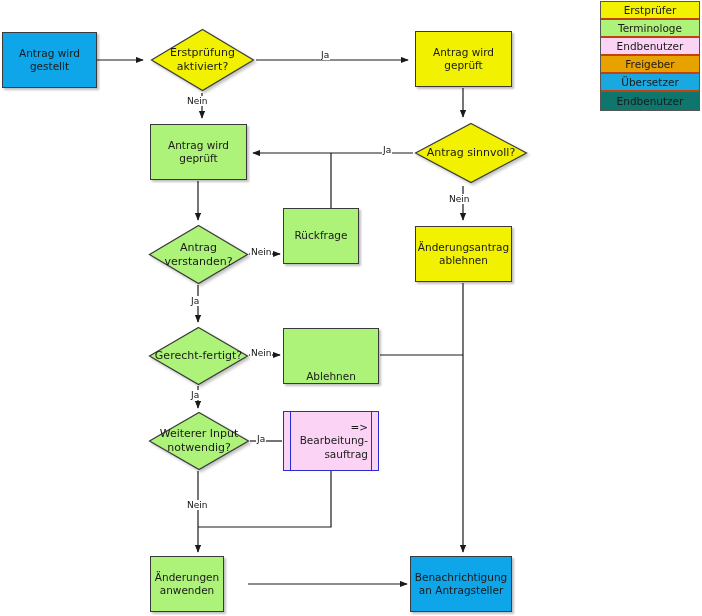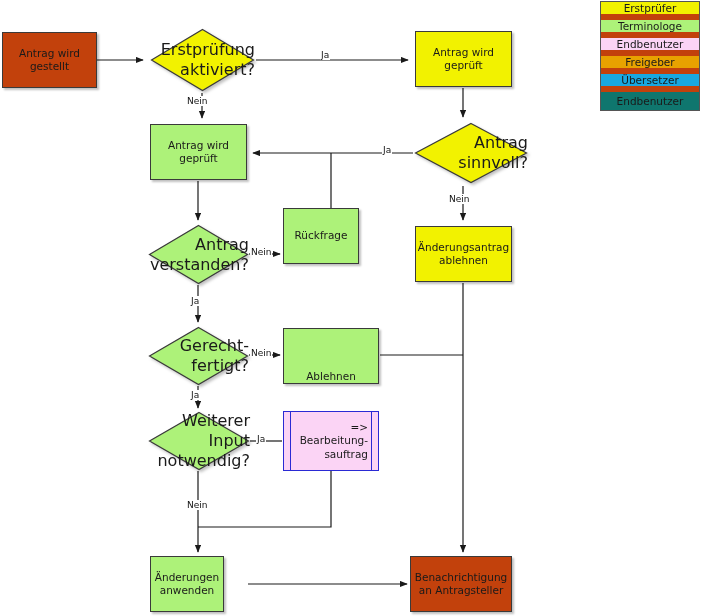--- a/index.html
+++ b/index.html
@@ -9,47 +9,47 @@
   svg.edges{position:absolute;left:0;top:0;width:702px;height:616px;pointer-events:none;}
 
   
   .node{position:absolute;box-sizing:border-box;display:flex;
         align-items:center;justify-content:center;text-align:center;
         font-size:10.5px;color:#1a1a1a;line-height:1.25;}
   .rect{border:1px solid #3a3a3a;box-shadow:2px 2px 2px rgba(0,0,0,.25);}
   .rect .lbl{padding:0 5px;}
 
   
-  .c-grey{background:#c2410c;}
+  .c-grey{background:#0ea5e9;}
   .c-yellow{background:#f2f200;}
   .c-green{background:#adf279;}
 
   
   .diamond{position:absolute;}
   .diamond svg{position:absolute;left:0;top:0;overflow:visible;}
   .diamond .dlbl{position:absolute;left:0;top:0;width:100%;height:100%;
-    display:flex;align-items:center;justify-content:center;text-align:right;
-    font-size:16px;color:#1a1a1a;line-height:1.25;}
+    display:flex;align-items:center;justify-content:center;text-align:center;
+    font-size:11px;color:#1a1a1a;line-height:1.25;}
 
   
   .subproc{position:absolute;box-sizing:border-box;border:1.4px solid #2a2ad4;
     background:#fbd4f5;display:flex;align-items:center;justify-content:center;
     text-align:right;font-size:10.5px;color:#1a1a1a;line-height:1.3;}
   .subproc .bar{position:absolute;top:0;bottom:0;width:0;border-left:1.4px solid #2a2ad4;}
   .subproc .bar.l{left:6px;}
   .subproc .bar.r{right:6px;}
 
   
   .elabel{position:absolute;font-size:9px;color:#111;background:#ffffff;
           padding:0 1px;white-space:nowrap;}
 
   
   #legend{position:absolute;left:600px;top:1px;width:100px;
           border:1px solid #555;box-sizing:border-box;}
-  #legend .row{height:18px;border-bottom:6px solid #c2410c;box-sizing:border-box;
+  #legend .row{height:18px;border-bottom:2px solid #c2410c;box-sizing:border-box;
      display:flex;align-items:center;justify-content:center;
      font-size:10.5px;color:#1a1a1a;}
   #legend .row:last-child{border-bottom:none;}
 </style>
 </head>
 <body>
 
 <div id="canvas">
 
   <svg class="edges" viewBox="0 0 702 616" xmlns="http://www.w3.org/2000/svg">

